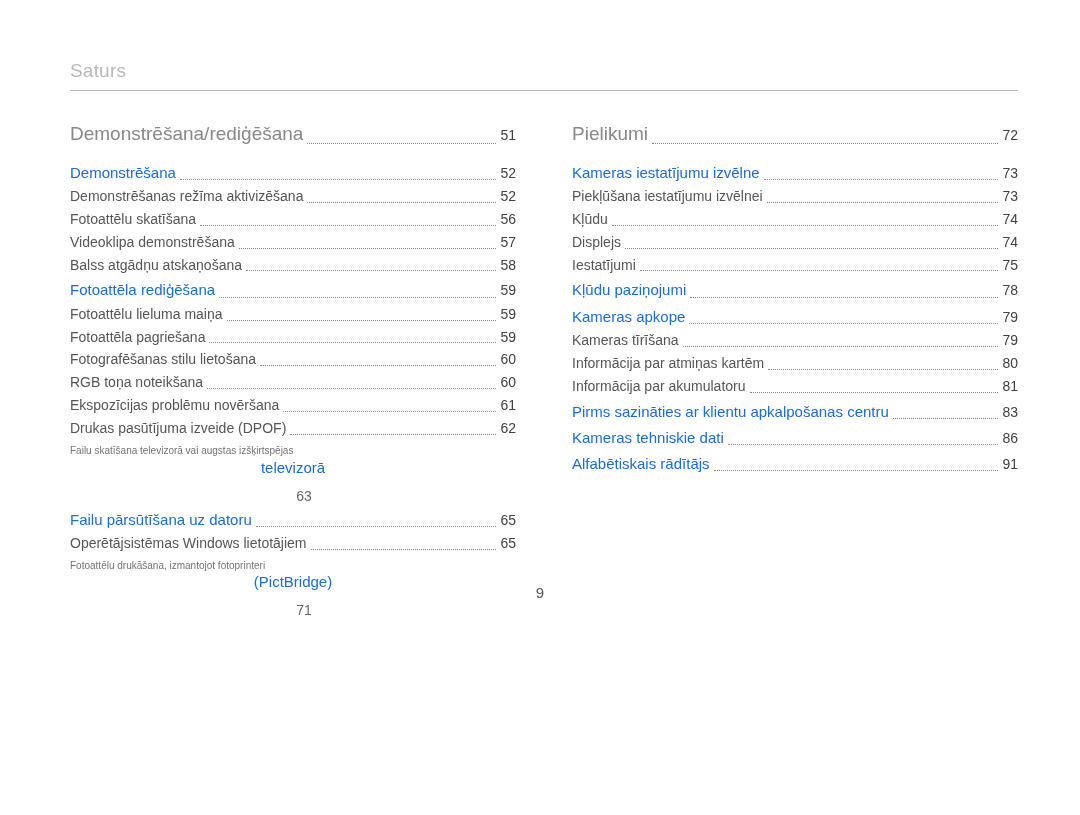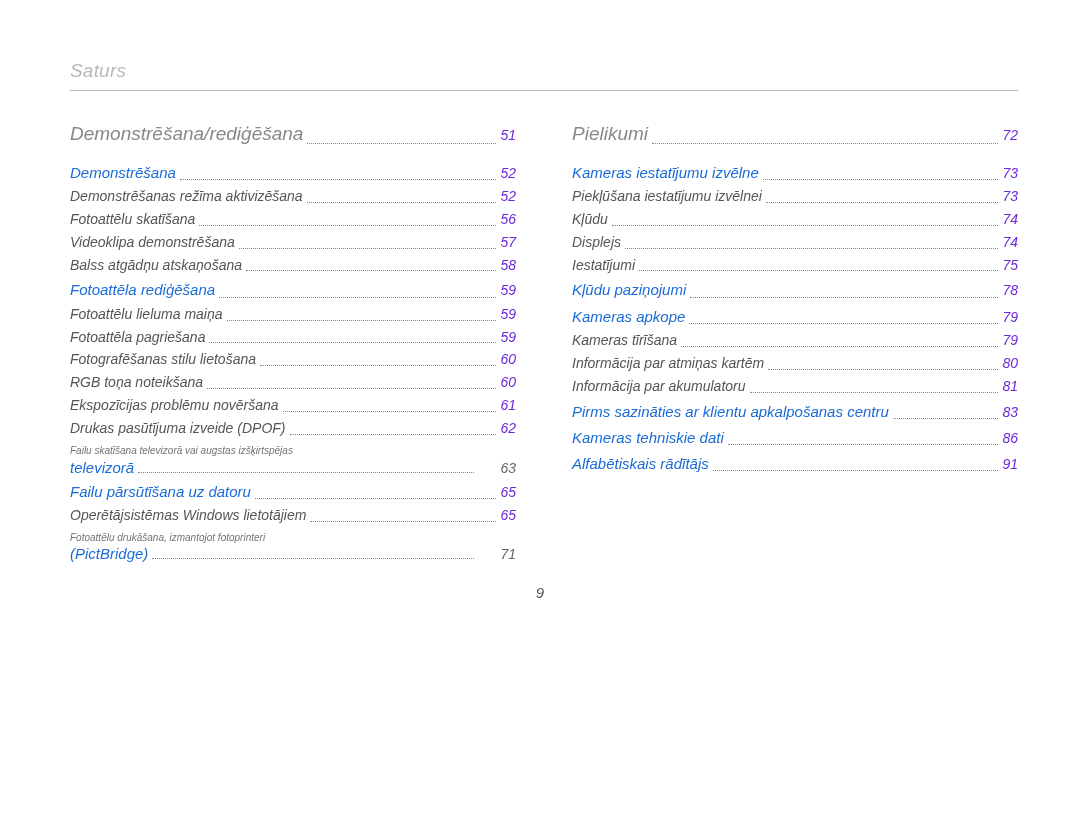--- a/index.html
+++ b/index.html
@@ -8,21 +8,20 @@
     background: #ffffff;
     font-family: Arial, Helvetica, sans-serif;
     color: #444;
   }
   .page {
     width: 1080px;
     height: 627px;
     box-sizing: border-box;
     padding: 60px 62px 0 70px;
     position: relative;
-    font-style: italic;
   }
   .page-title {
     font-size: 19px;
     color: #b8b8b8;
     font-weight: 400;
     letter-spacing: 0.2px;
   }
   .rule {
     border: none;
     border-top: 1px solid #b8b8b8;
@@ -50,42 +49,43 @@
     flex: 1 1 auto;
     border-bottom: 1.5px dotted #888;
     margin: 0 4px 3px 4px;
     min-width: 8px;
     height: 0.5em;
     align-self: flex-end;
   }
   .entry .pn {
     flex: 0 0 auto;
     font-size: 14px;
-    color: #6d28d9;
+    color: #404040;
   }
 
   .lvl0 .label { font-size: 19px; color: #888; }
   .lvl0 { margin-top: 0; margin-bottom: 16px; }
   .lvl1 .label { font-size: 15px; color: #1a6bd6; }
   .lvl1 { margin-top: 6px; }
   .lvl2 .label { font-size: 14px; color: #555; }
   .lvl2 { margin-top: 2px; }
 
   .multi-wrap {
     margin-top: 6px;
   }
   .multi-first {
     font-size: 10px;
     color: #737373;
     line-height: 1.45;
   }
   .multi-row {
     display: flex;
-    align-items: flex-end;
+    align-items: center;
     width: 100%;
+    flex-direction: column;
   }
   .multi-row .label { font-size: 15px; color: #1a6bd6; }
   .multi-row .dots {
     flex: 1 1 auto;
     border-bottom: 1.5px dotted #888;
     margin: 0 4px 3px 4px;
     height: 0.5em;
     align-self: flex-end;
   }
   .multi-row .pn {

